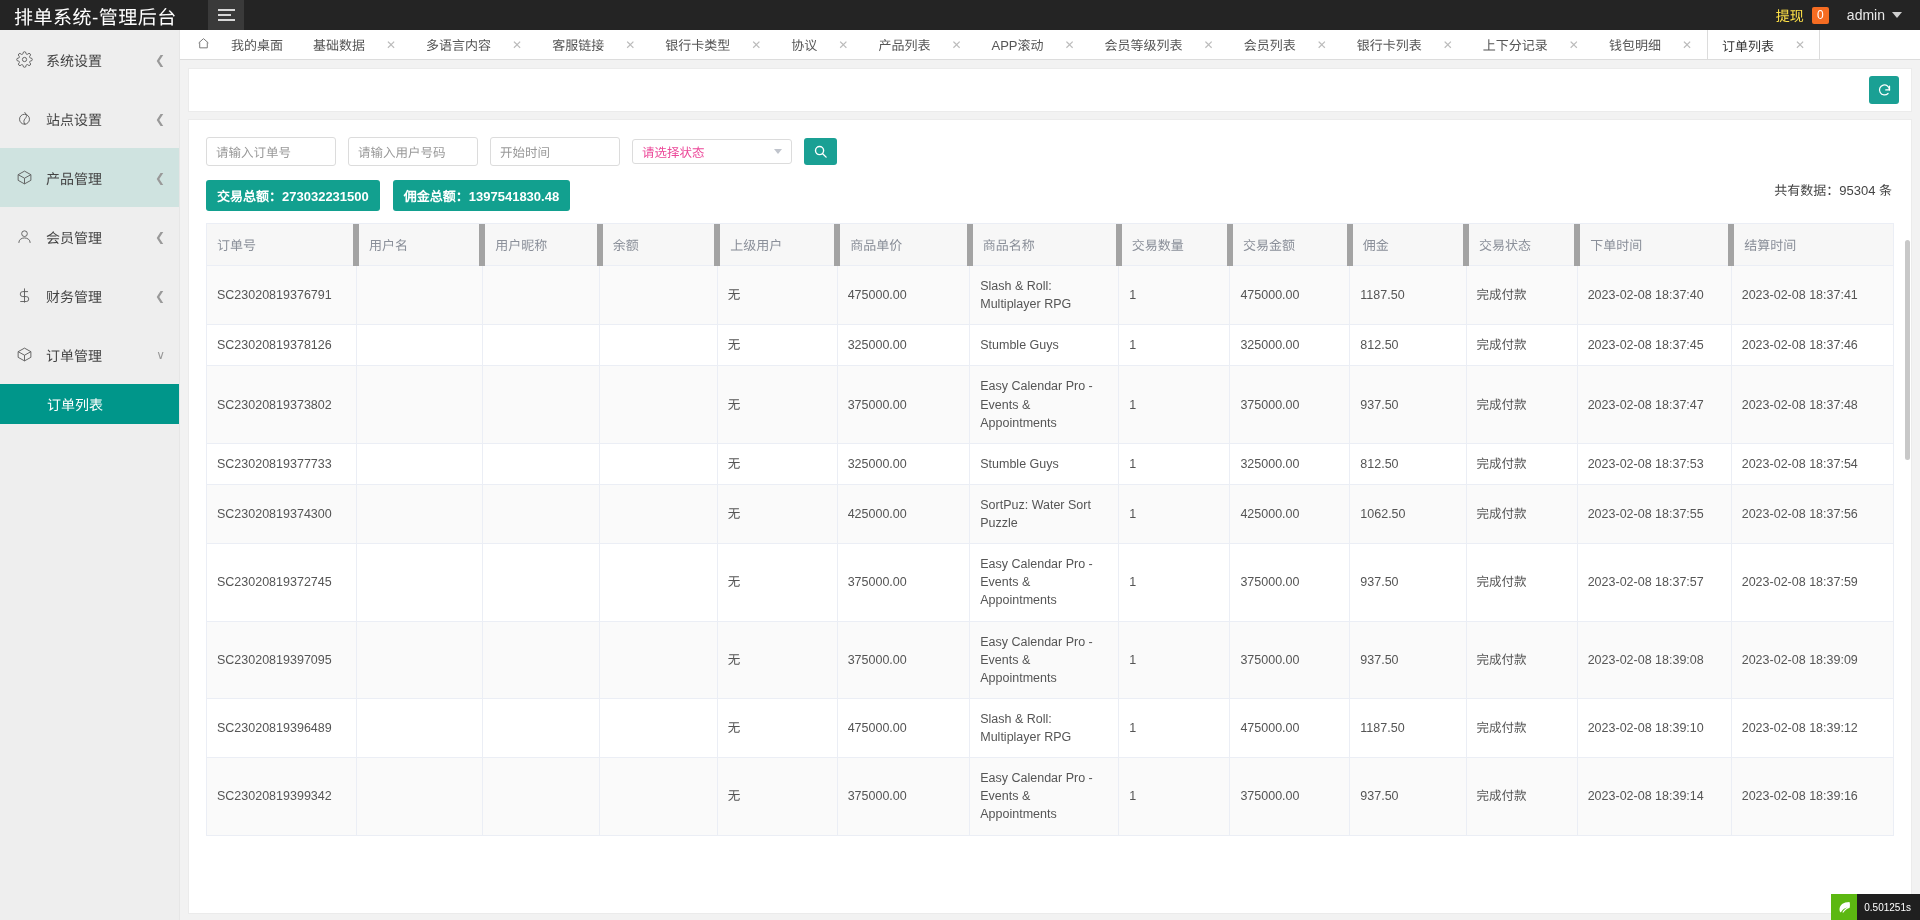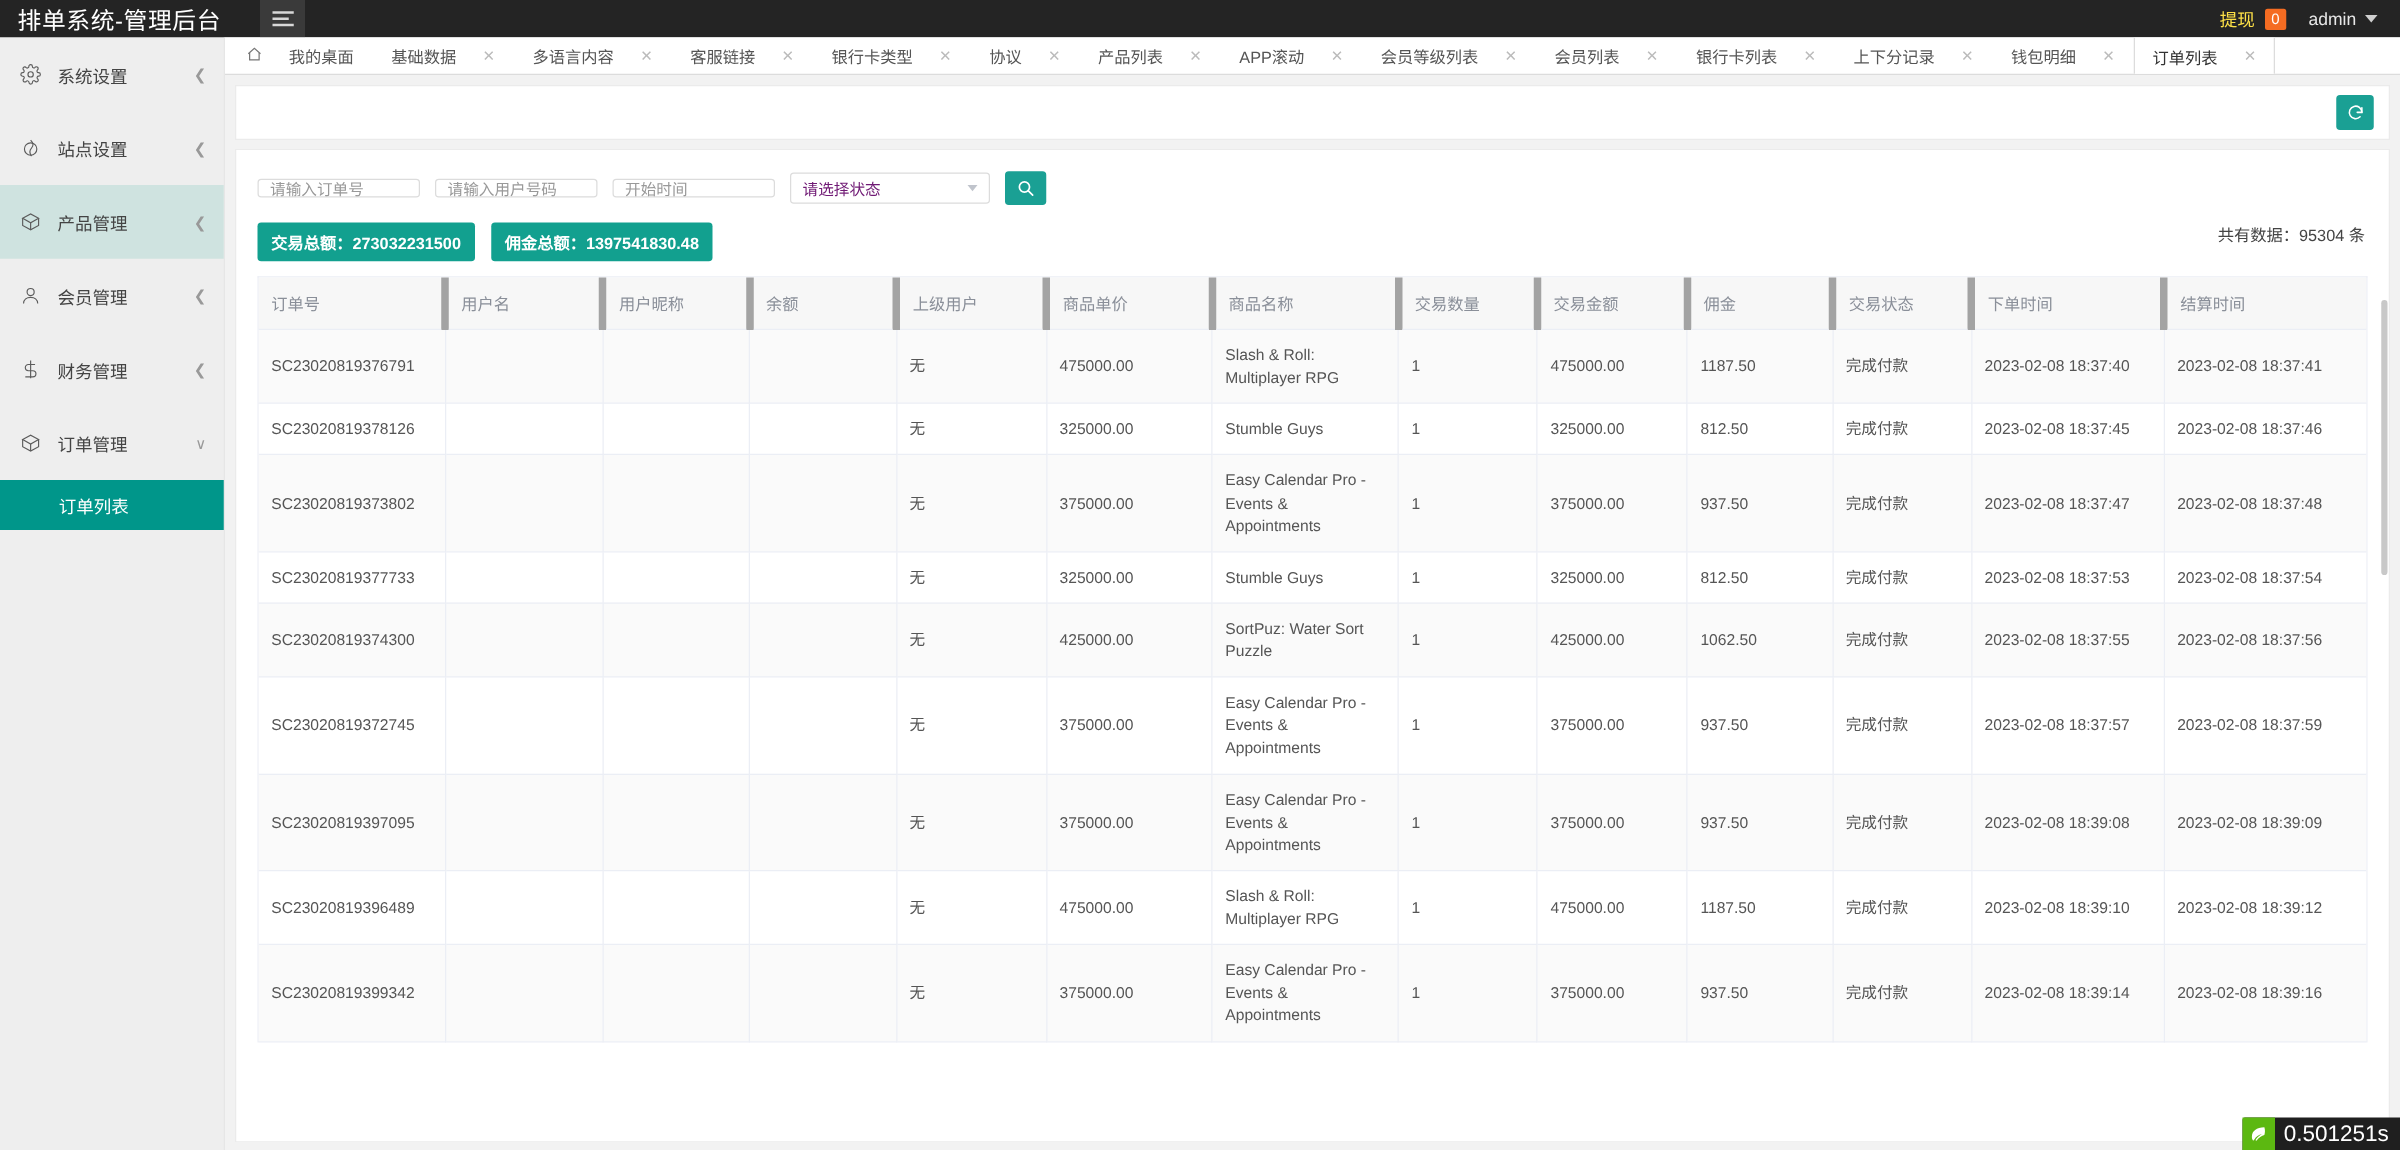--- a/index.html
+++ b/index.html
@@ -128,30 +128,30 @@
   .card {
     margin: 7px 8px 0 8px; background: #fff;
     border: 1px solid #ebebeb;
     height: 795px; overflow: hidden; position: relative;
   }
   .filters {
     display: flex; align-items: center; gap: 12px;
     padding: 17px 0 0 17px;
   }
   .inp {
-    height: 15px; border: 1px solid #dcdcdc; border-radius: 3px;
+    height: 29px; border: 1px solid #dcdcdc; border-radius: 3px;
     background: #fff; font-size: 12.5px; color: #999;
     display: flex; align-items: center; padding: 0 9px;
   }
   .inp.w1 { width: 130px; }
   .inp.w2 { width: 130px; }
   .inp.w3 { width: 130px; }
   .select {
     width: 160px; height: 25px; border: 1px solid #dcdcdc; border-radius: 3px;
-    background: #fff; font-size: 12.5px; color: #701a75;
+    background: #fff; font-size: 12.5px; color: #ec4899;
     display: flex; align-items: center; justify-content: space-between;
     padding: 0 9px; cursor: pointer;
   }
   .select .caret {
     width: 0; height: 0;
     border-left: 4px solid transparent; border-right: 4px solid transparent;
     border-top: 5px solid #c0c4cc;
   }
   .search-btn {
     width: 33px; height: 27px; background: #1aa094; border-radius: 3px;
@@ -188,21 +188,21 @@
     word-break: break-word;
   }
   table.grid tr:nth-child(odd) td { background: #fafafa; }
   table.grid tr:nth-child(even) td { background: #fff; }
   table.grid th:last-child, table.grid td:last-child { border-right: none; }
 
   
   .perf {
     position: absolute; right: 0; bottom: 0; height: 26px;
     display: flex; align-items: center;
-    background: #1f1f1f; color: #fff; font-size: 18px;
+    background: #1f1f1f; color: #fff; font-size: 10px;
     border-radius: 2px 0 0 0; z-index: 50;
   }
   .perf .leaf {
     width: 26px; height: 26px; background: #5cb811;
     display: flex; align-items: center; justify-content: center;
   }
   .perf .ptext { padding: 0 9px 0 7px; }
   .scrollbar-v {
     position: absolute; right: 0; top: 0; width: 6px; height: 100%;
     background: transparent;

